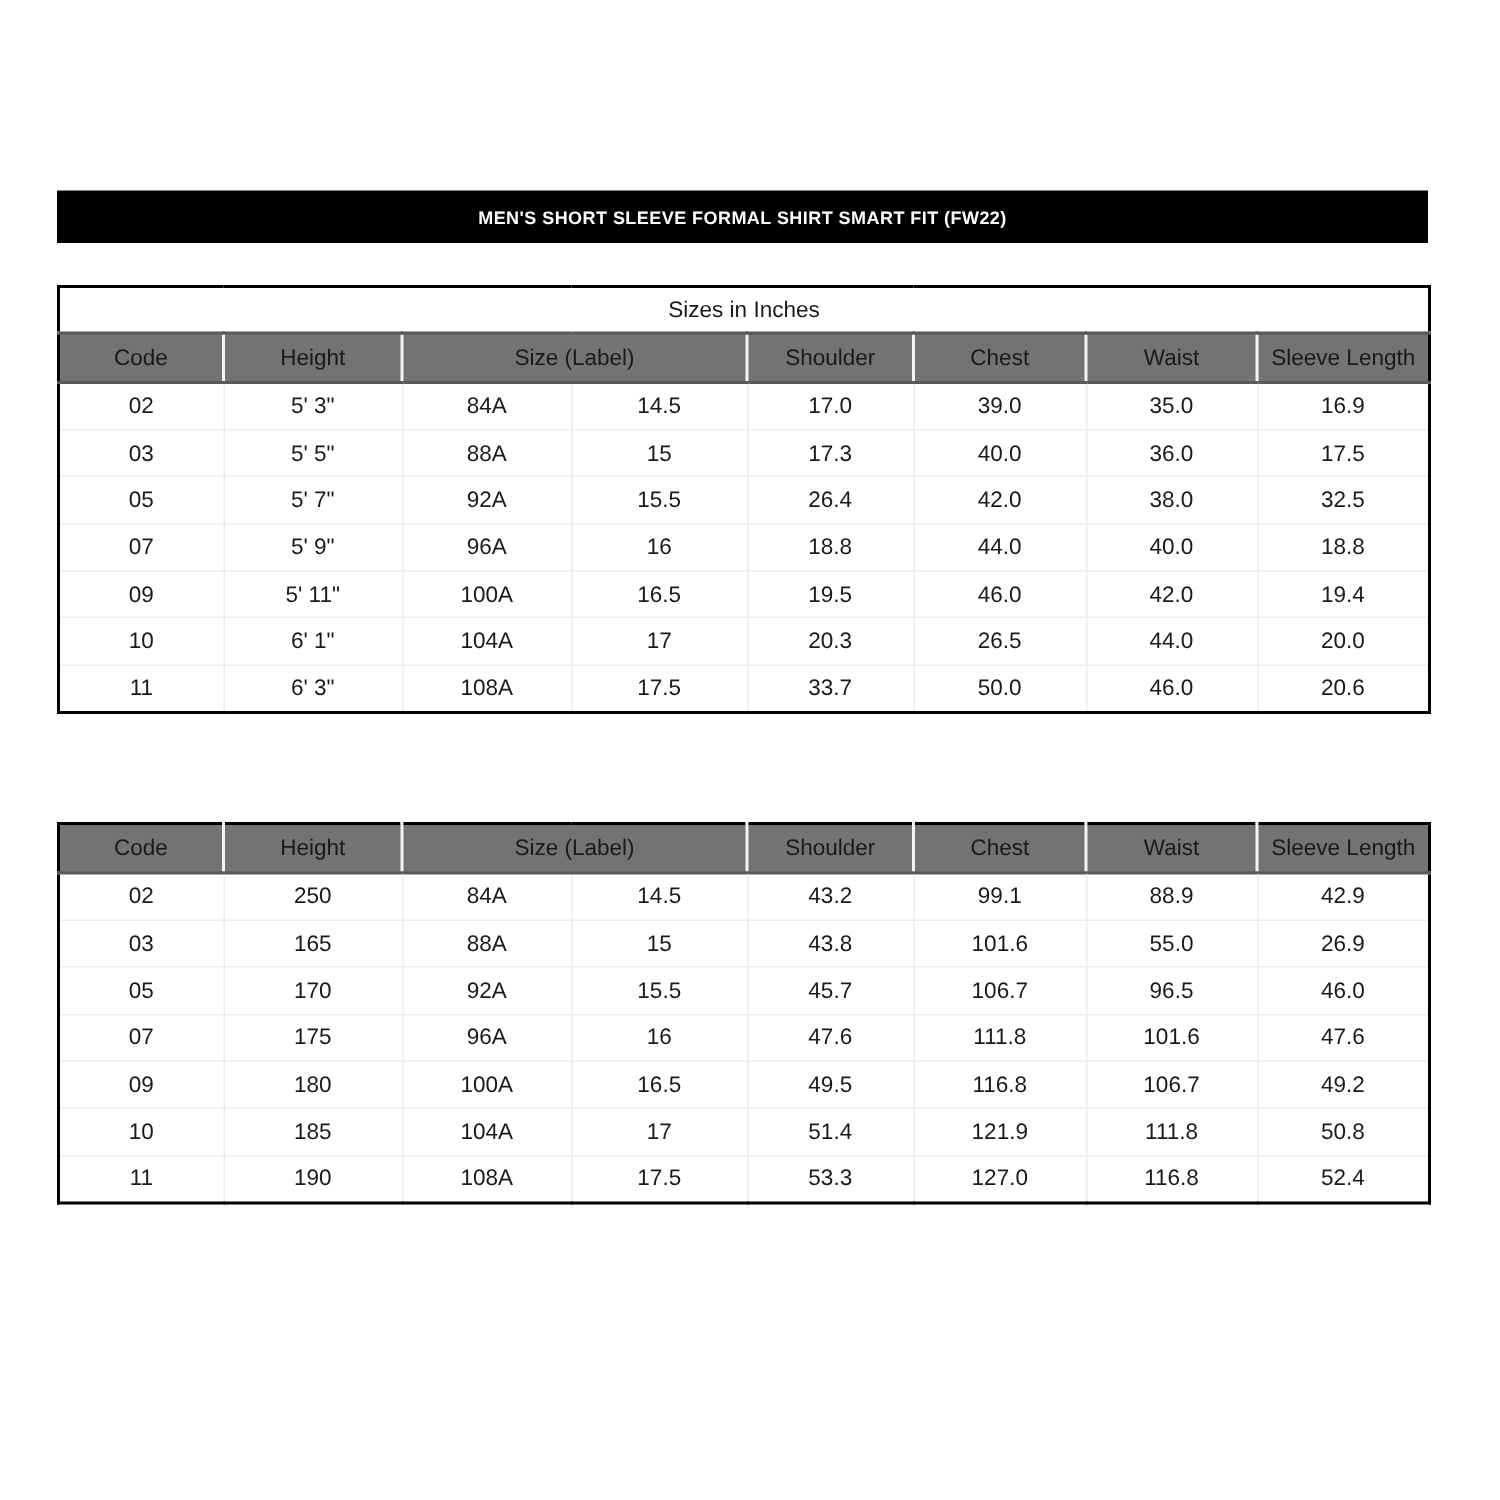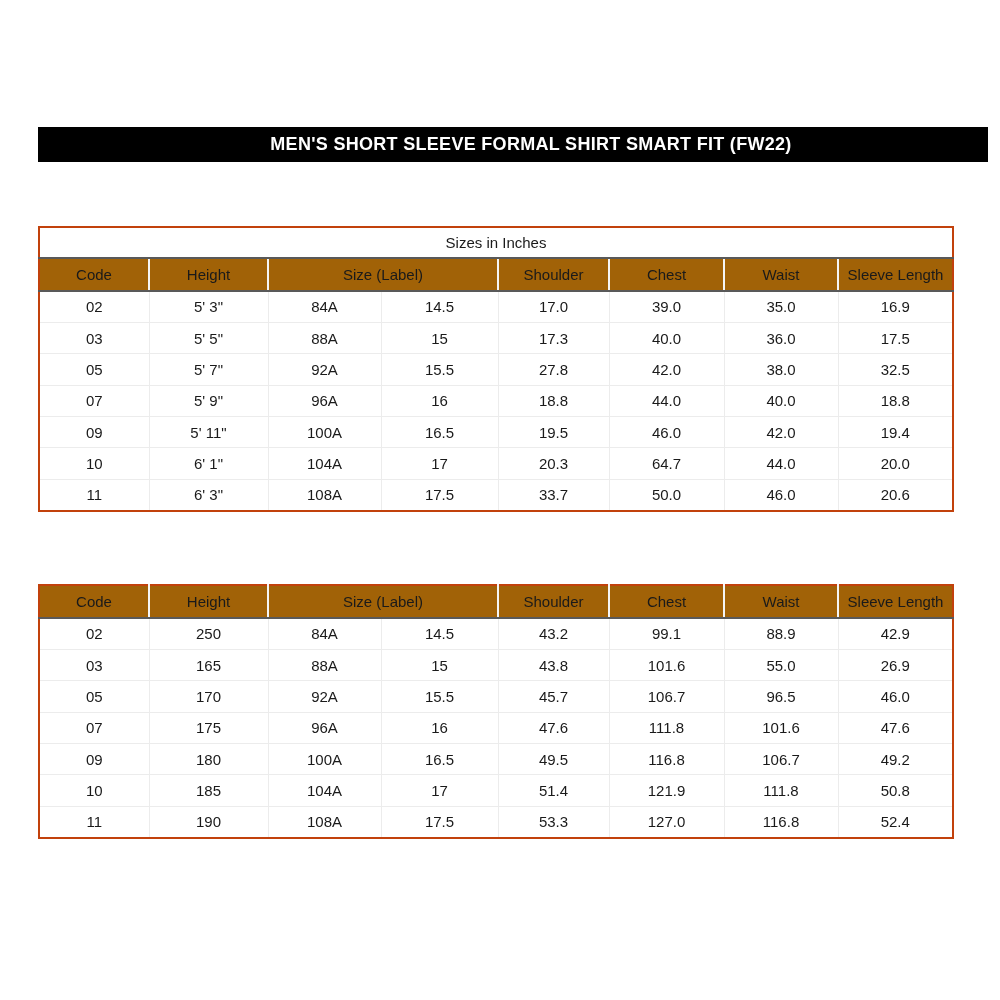--- a/index.html
+++ b/index.html
@@ -18,54 +18,52 @@
     position: absolute;
     left: 38px;
     top: 127px;
     width: 914px;
     height: 35px;
     background: #000000;
     color: #ffffff;
     display: flex;
     align-items: center;
     justify-content: center;
-    font-size: 18px;
+    font-size: 12px;
     font-weight: 700;
     letter-spacing: 0.3px;
-    padding-left: 36px;
   }
   .size-table-wrap {
     position: absolute;
     left: 38px;
     width: 914px;
   }
   .size-table-wrap.inches { top: 190px; }
   .size-table-wrap.cm     { top: 548px; }
 
   table.size-table {
     width: 914px;
     border-collapse: collapse;
     table-layout: fixed;
     font-size: 15px;
     color: #1a1a1a;
-    border: 2px solid #c2410c;
-    margin-top: 36px;
+    border: 2px solid #000000;
   }
   td, th { padding: 0; text-align: center; vertical-align: middle; }
 
   tr.title-row td {
     height: 29px;
     background: #ffffff;
     border-bottom: 2px solid #595959;
     font-weight: 400;
     font-size: 15px;
   }
   tr.header-row th {
     height: 31px;
-    background: #a16207;
+    background: #737373;
     font-weight: 400;
     font-size: 15px;
     border-bottom: 2px solid #595959;
     border-left: 2px solid #f5f5f5;
   }
   tr.header-row th:first-child { border-left: none; }
 
   tbody.data-rows tr { height: 31.4px; }
   tbody.data-rows td {
     border: 1px solid #ececec;
@@ -128,21 +126,21 @@
           <td>17.3</td>
           <td>40.0</td>
           <td>36.0</td>
           <td>17.5</td>
         </tr>
         <tr>
           <td>05</td>
           <td>5' 7"</td>
           <td>92A</td>
           <td>15.5</td>
-          <td>27.8</td>
+          <td>26.4</td>
           <td>42.0</td>
           <td>38.0</td>
           <td>32.5</td>
         </tr>
         <tr>
           <td>07</td>
           <td>5' 9"</td>
           <td>96A</td>
           <td>16</td>
           <td>18.8</td>
@@ -159,21 +157,21 @@
           <td>46.0</td>
           <td>42.0</td>
           <td>19.4</td>
         </tr>
         <tr>
           <td>10</td>
           <td>6' 1"</td>
           <td>104A</td>
           <td>17</td>
           <td>20.3</td>
-          <td>64.7</td>
+          <td>26.5</td>
           <td>44.0</td>
           <td>20.0</td>
         </tr>
         <tr>
           <td>11</td>
           <td>6' 3"</td>
           <td>108A</td>
           <td>17.5</td>
           <td>33.7</td>
           <td>50.0</td>

